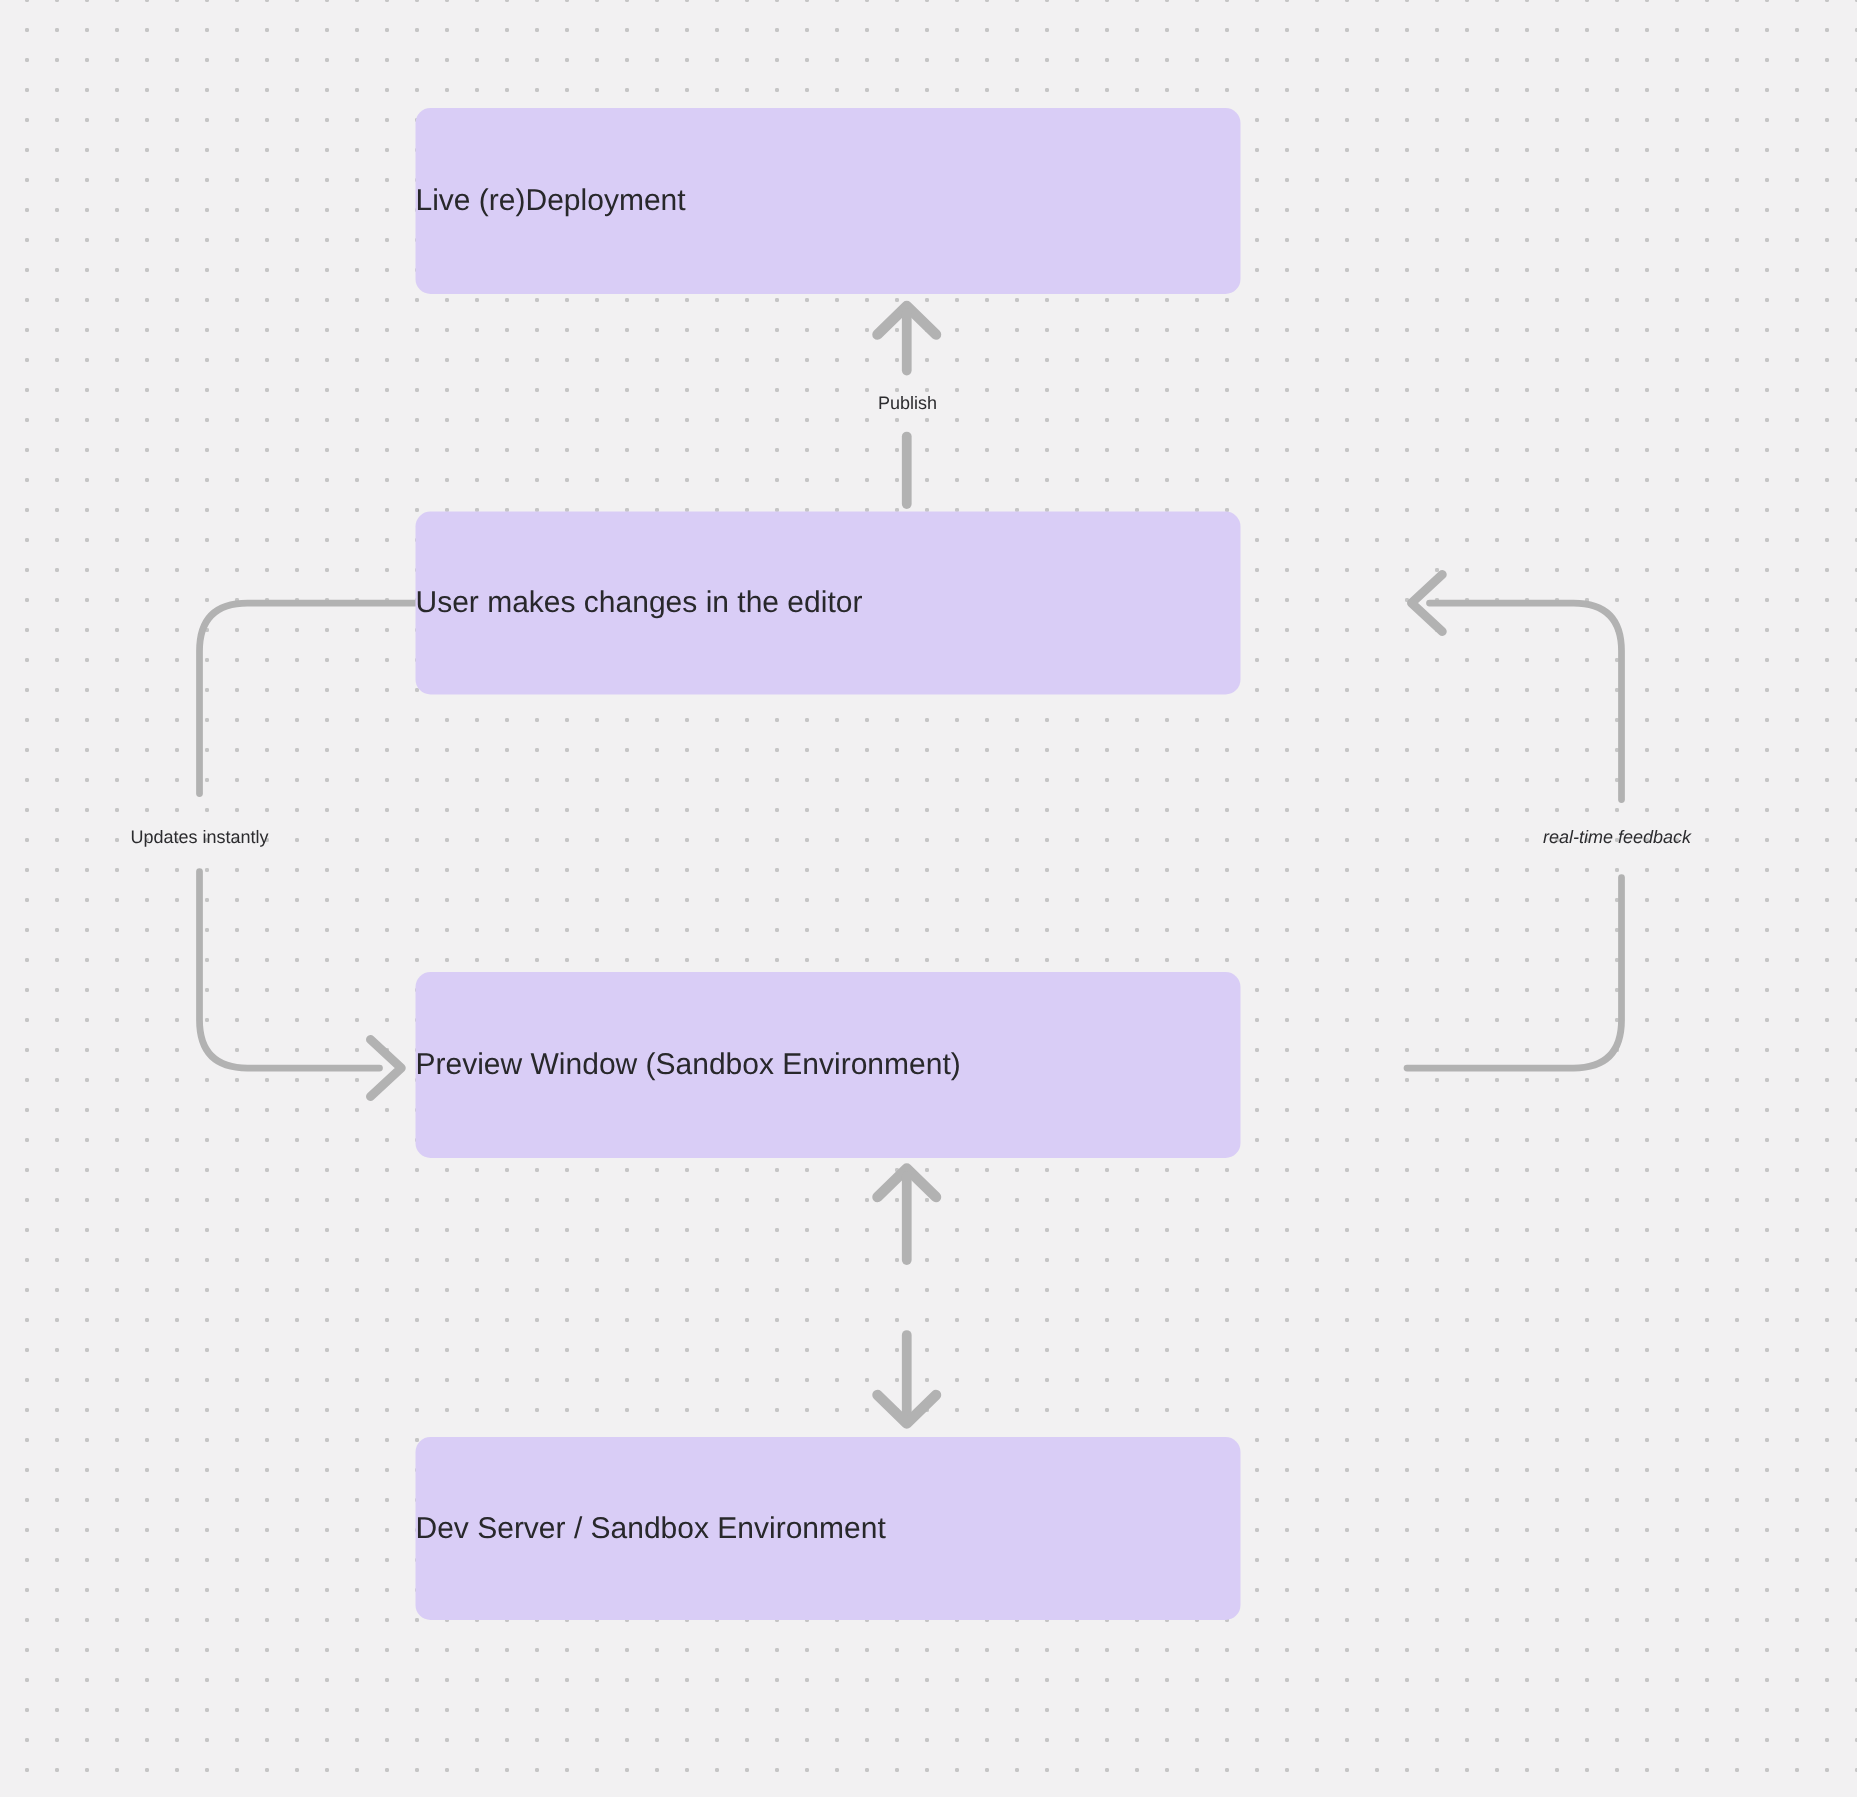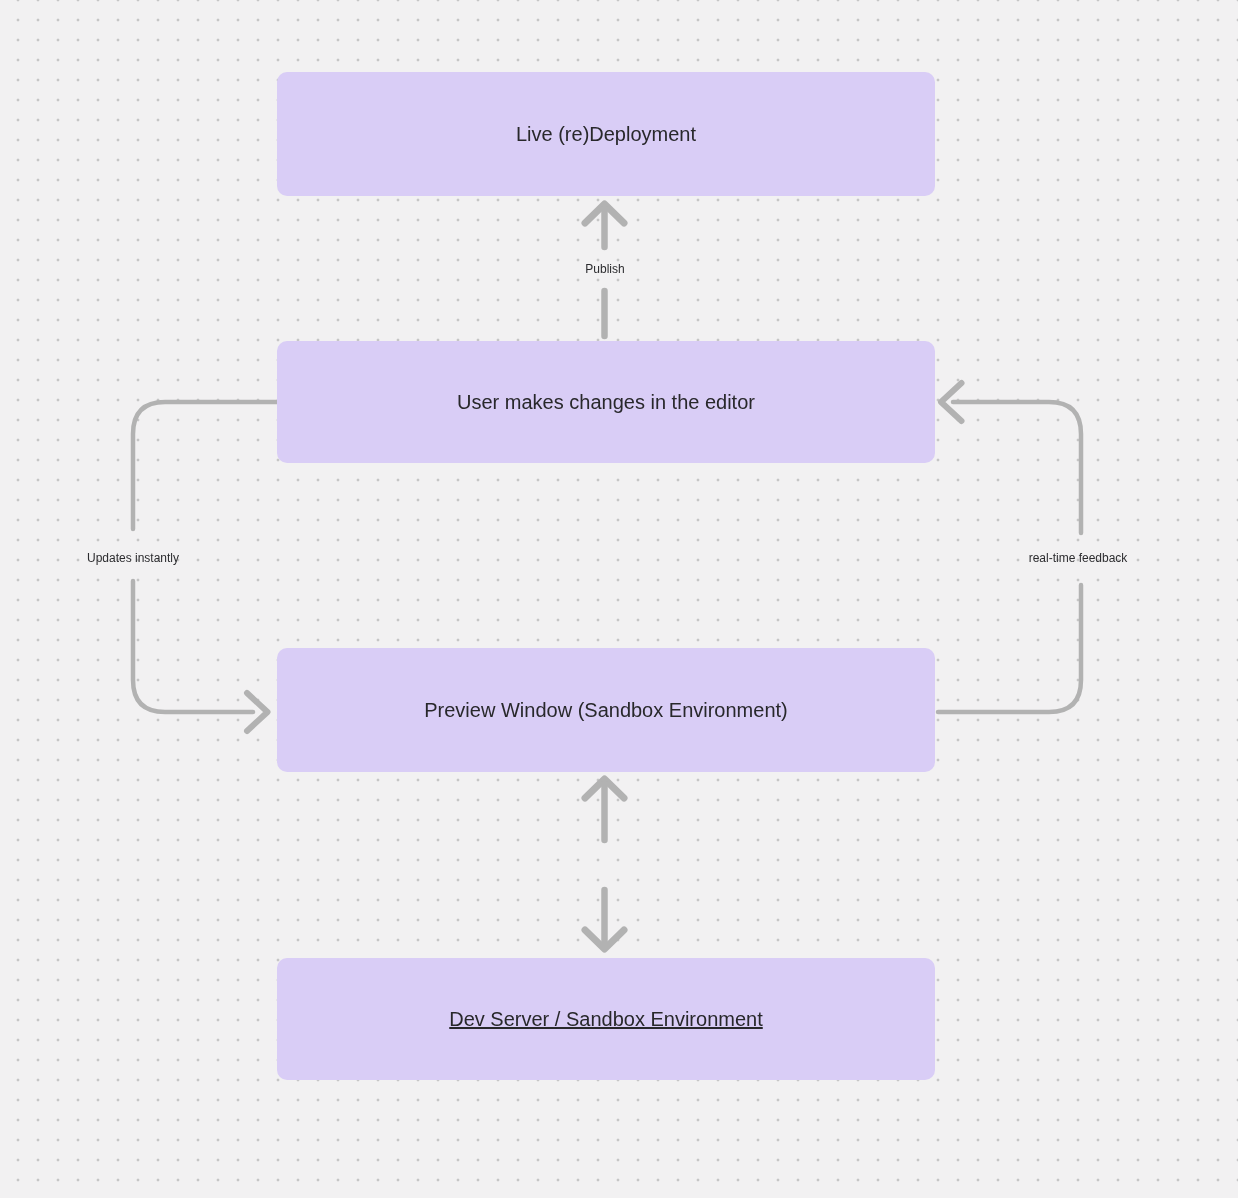--- a/index.html
+++ b/index.html
@@ -25,38 +25,38 @@
   .edges{position:absolute;inset:0;z-index:1;}
   .edges path{fill:none;stroke:var(--arrow);stroke-linecap:round;stroke-linejoin:round;}
   .edges .stem{stroke-width:6.5px;}
   .edges .head{stroke-width:7px;}
   .edges .loop{stroke-width:4.5px;}
   .edges .loop-head{stroke-width:6px;}
   .node{
     position:absolute;z-index:2;
     background:var(--node-fill);
     border-radius:10px;
-    display:flex;align-items:center;justify-content:center;
+    display:flex;align-items:center;
     color:var(--node-text);
     font-size:20px;line-height:1.2;
-    left:277px;width:658px;
+    left:277px;width:550px;
   }
   .node-1{top:72px;height:124px;}
   .node-2{top:341px;height:122px;}
   .node-3{top:648px;height:124px;}
-  .node-4{top:958px;height:122px;text-decoration:underline;}
+  .node-4{top:958px;height:122px;}
   .edge-label{
     position:absolute;z-index:3;
     transform:translate(-50%,-50%);
     color:var(--label-text);
     font-size:12px;line-height:1.2;white-space:nowrap;
   }
   .label-publish{left:605px;top:269px;}
   .label-updates{left:133px;top:558px;}
-  .label-feedback{left:1078px;top:558px;}
+  .label-feedback{left:1078px;top:558px;font-style:italic;}
   .label-spunup{left:606px;top:867px;}
 </style>
 </head>
 <body>
 
 <div class="stage">
 
   <svg class="edges" width="1238" height="1198" viewBox="0 0 1238 1198" aria-hidden="true">
 
     <g>

